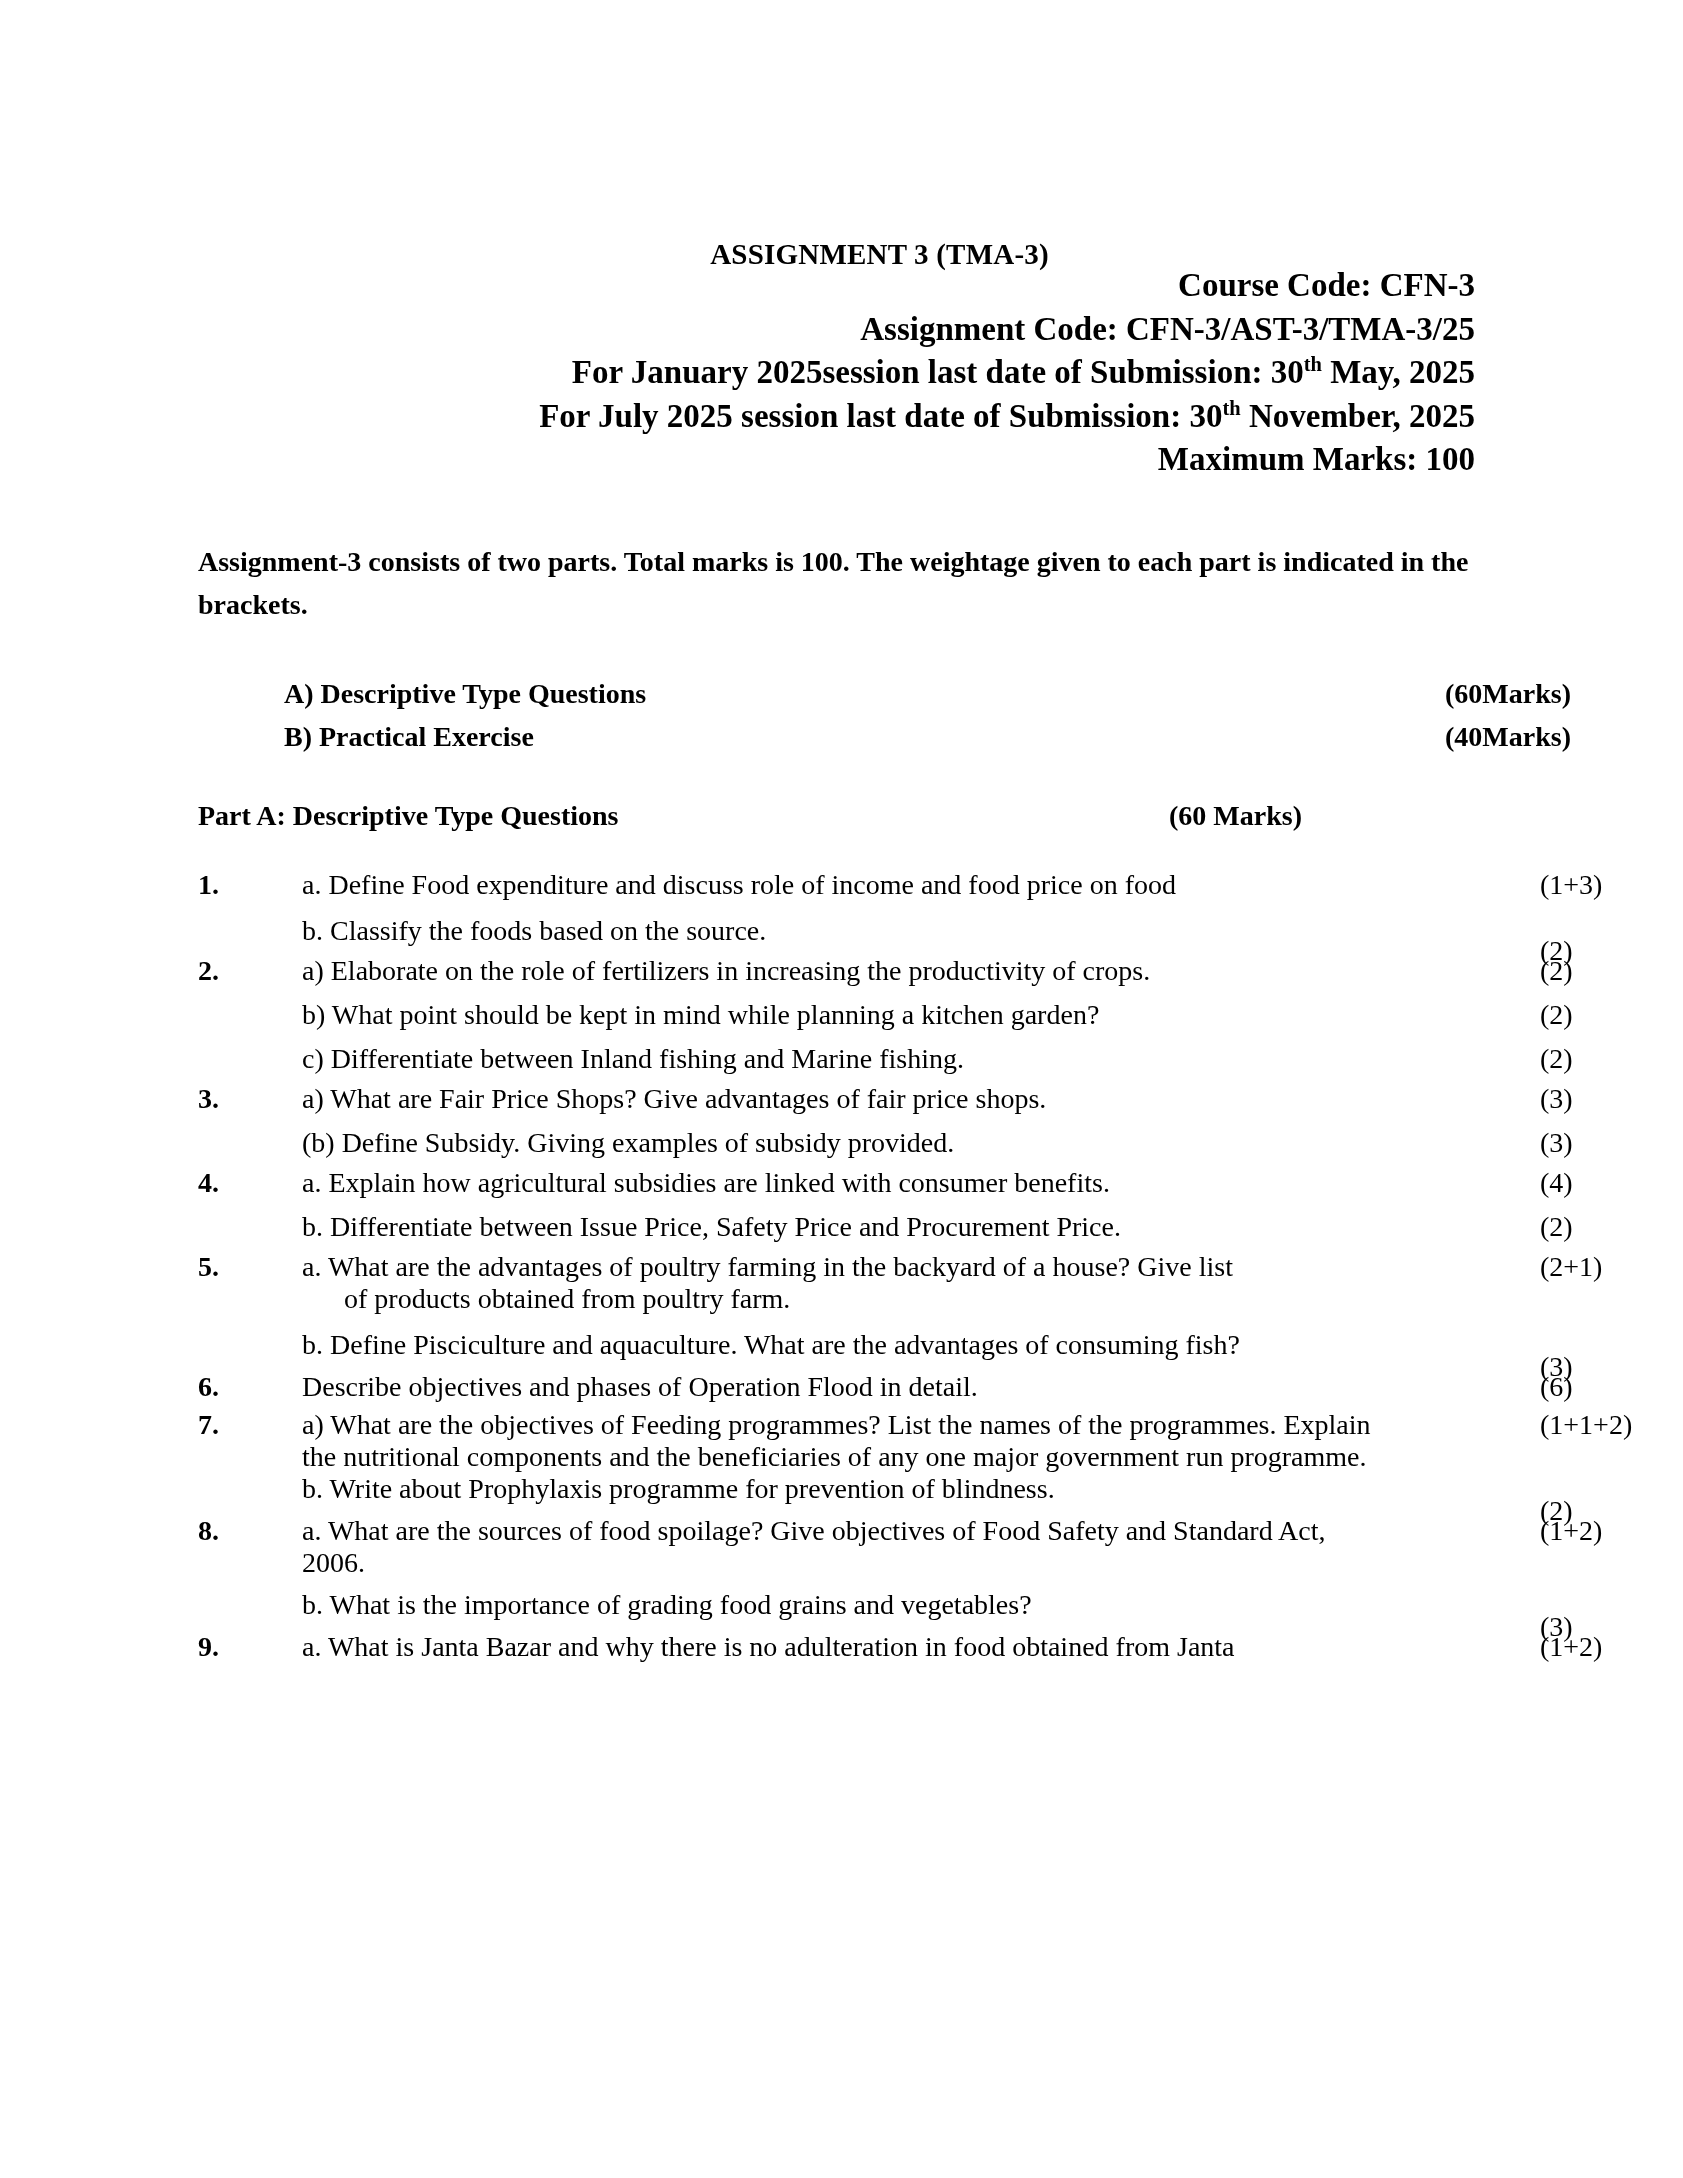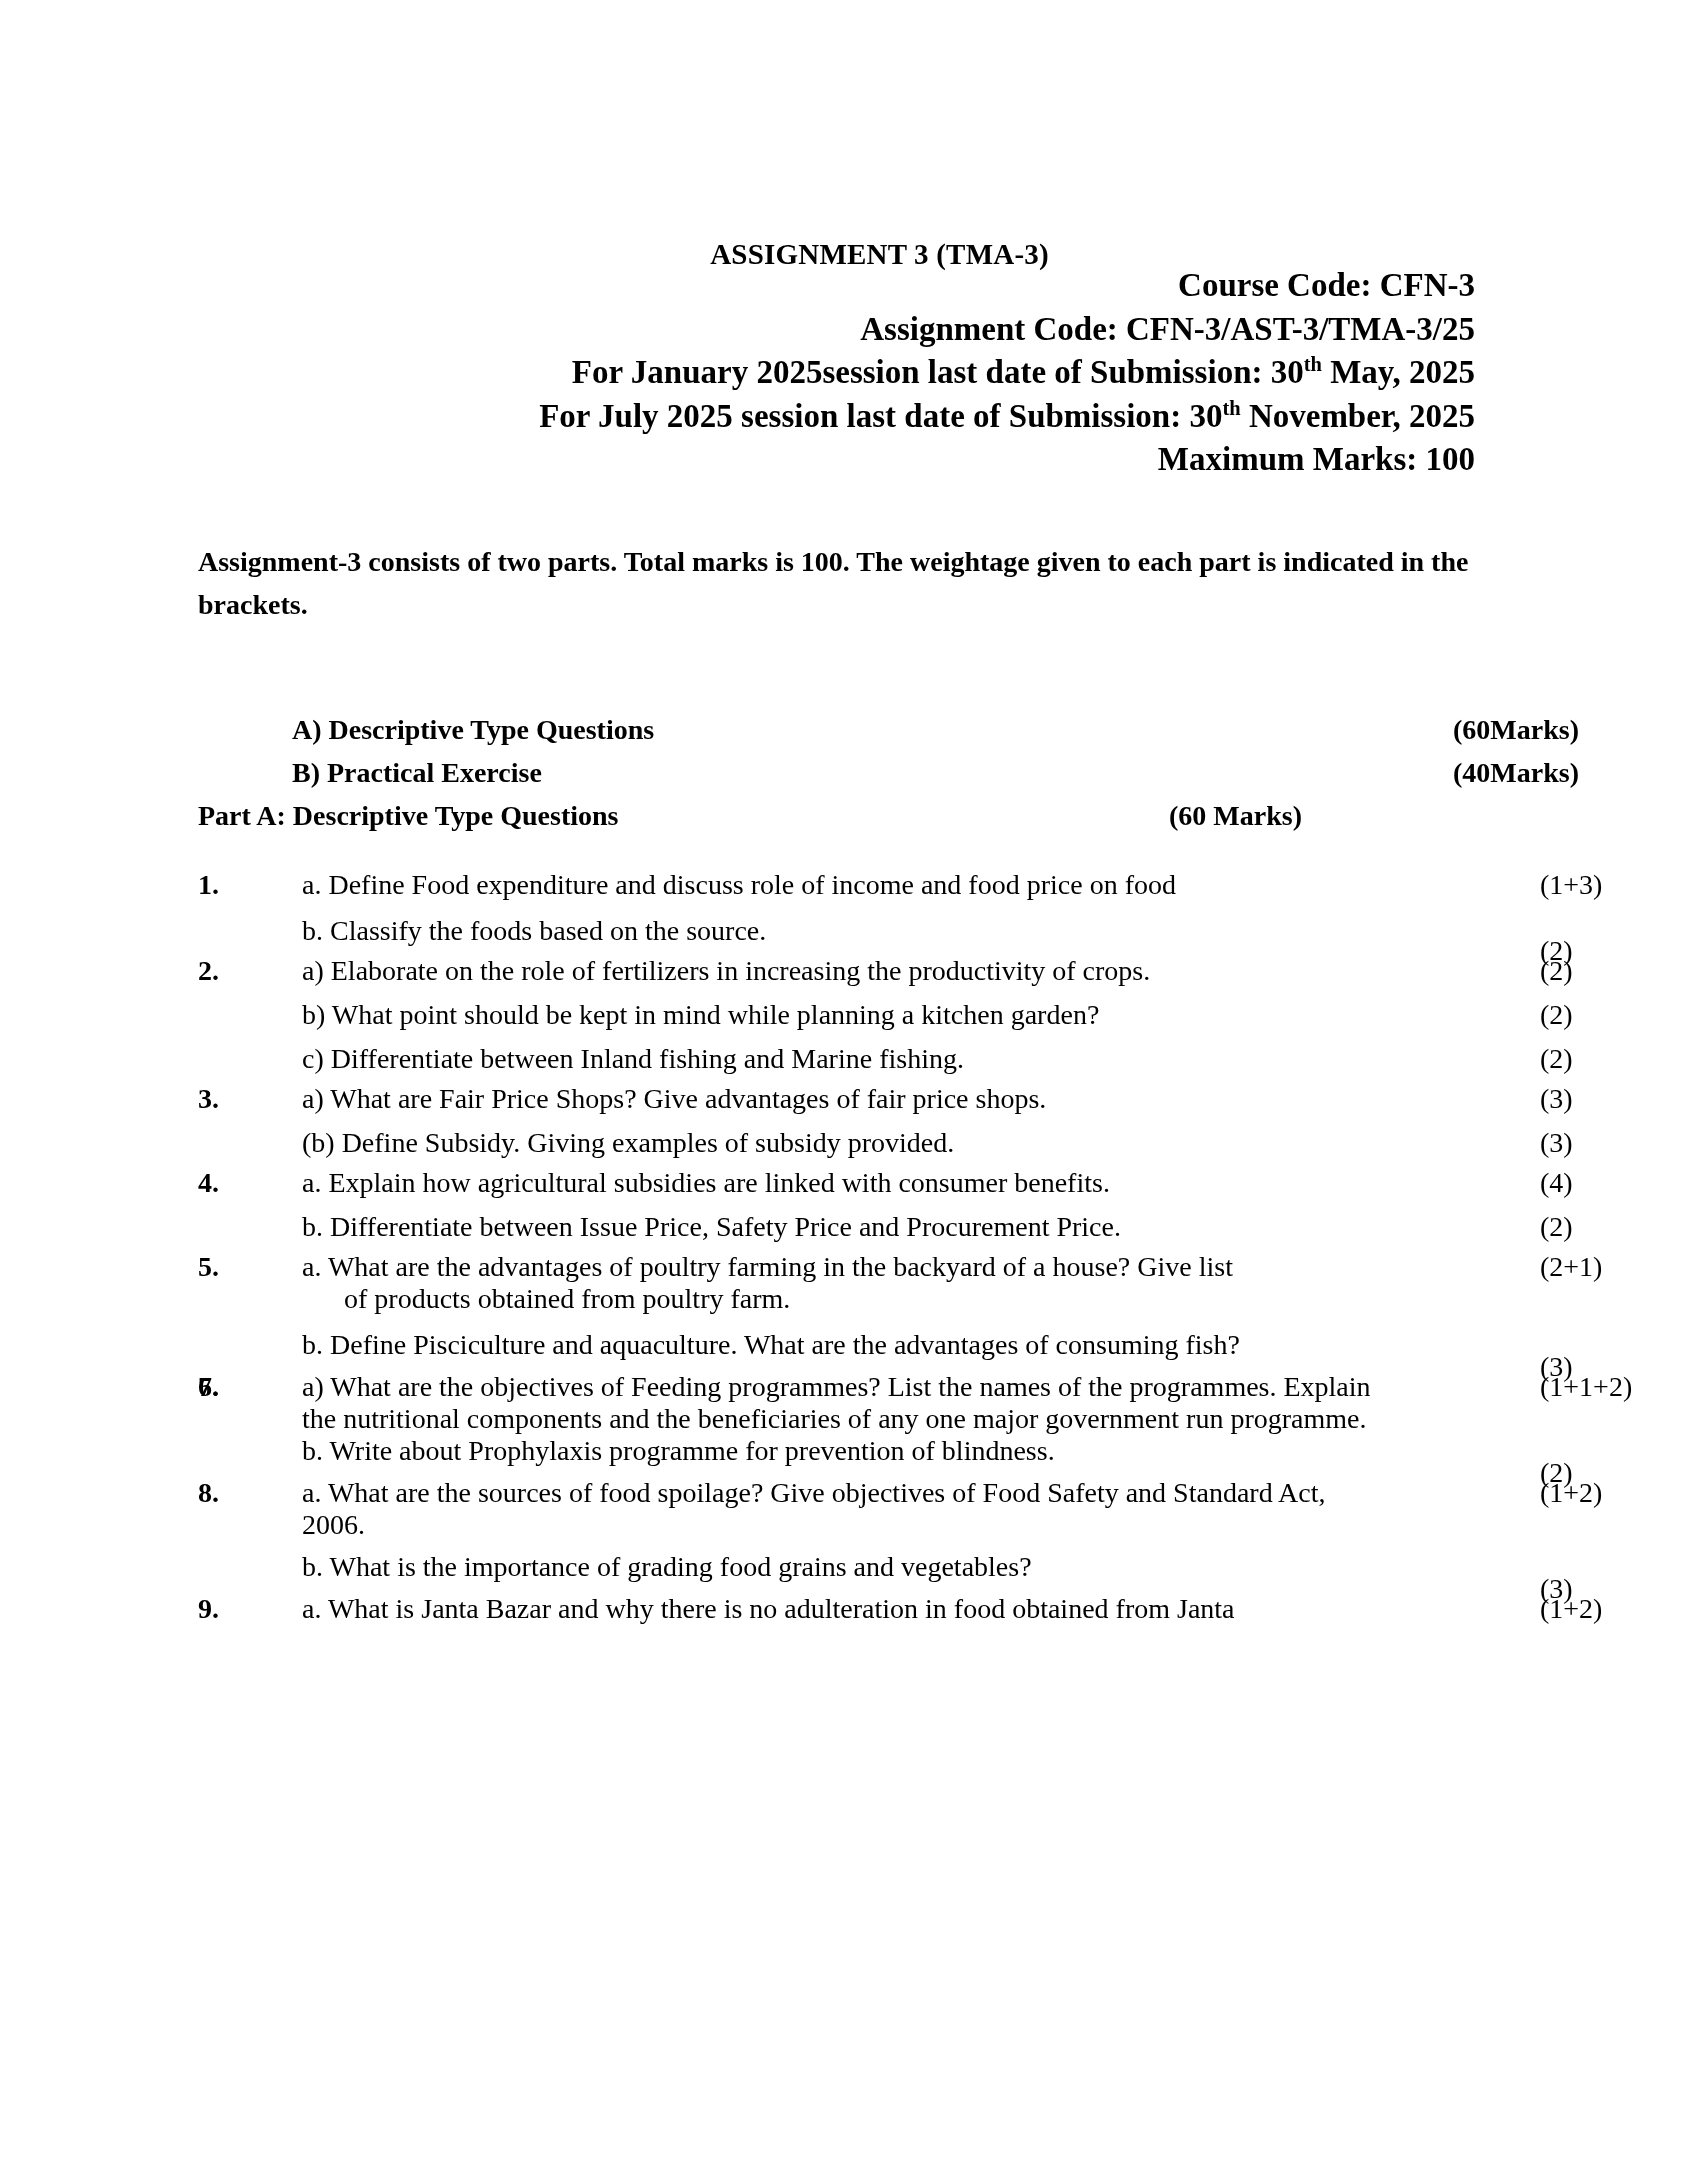--- a/index.html
+++ b/index.html
@@ -58,26 +58,25 @@
     width: 1277px;
     font-size: 28px;
     font-weight: bold;
     line-height: 1.55;
   }
 
   
   .parts {
     position: absolute;
     top: 673px;
-    left: 292px;
+    left: 284px;
     width: 1287px;
     font-size: 28px;
     font-weight: bold;
     line-height: 1.52;
-    margin-top: 36px;
   }
   .parts-row {
     display: flex;
     justify-content: space-between;
   }
   .parts-row .pr-marks { width: 218px; text-align: right; }
 
   
   .parta {
     position: absolute;
@@ -235,20 +234,26 @@
             <span class="marks" style="top: 0px;">(2+1)</span>
           </div>
           <div class="qline" style="margin-bottom: 10px;">
             <span class="qtext">b. Define Pisciculture and aquaculture. What are the advantages of consuming fish?</span>
             <span class="marks" style="top: 22px;">(3)</span>
           </div>
         </div>
       </div>
       <div class="qblock">
         <div class="qnum">6.</div>
+        <div class="qbody">
+          <div class="qline" style="margin-bottom: 6px;">
+            <span class="qtext">Describe objectives and phases of Operation Flood in detail.</span>
+            <span class="marks" style="top: 0px;">(6)</span>
+          </div>
+        </div>
       </div>
       <div class="qblock">
         <div class="qnum">7.</div>
         <div class="qbody">
           <div class="qline" style="margin-bottom: 0px;">
             <span class="qtext">a)  What are the objectives of Feeding  programmes? List the names of the programmes. Explain the nutritional components and the beneficiaries of any one major government run programme.</span>
             <span class="marks" style="top: 0px;">(1+1+2)</span>
           </div>
           <div class="qline" style="margin-bottom: 10px;">
             <span class="qtext">b. Write about Prophylaxis programme for prevention of blindness.</span>

